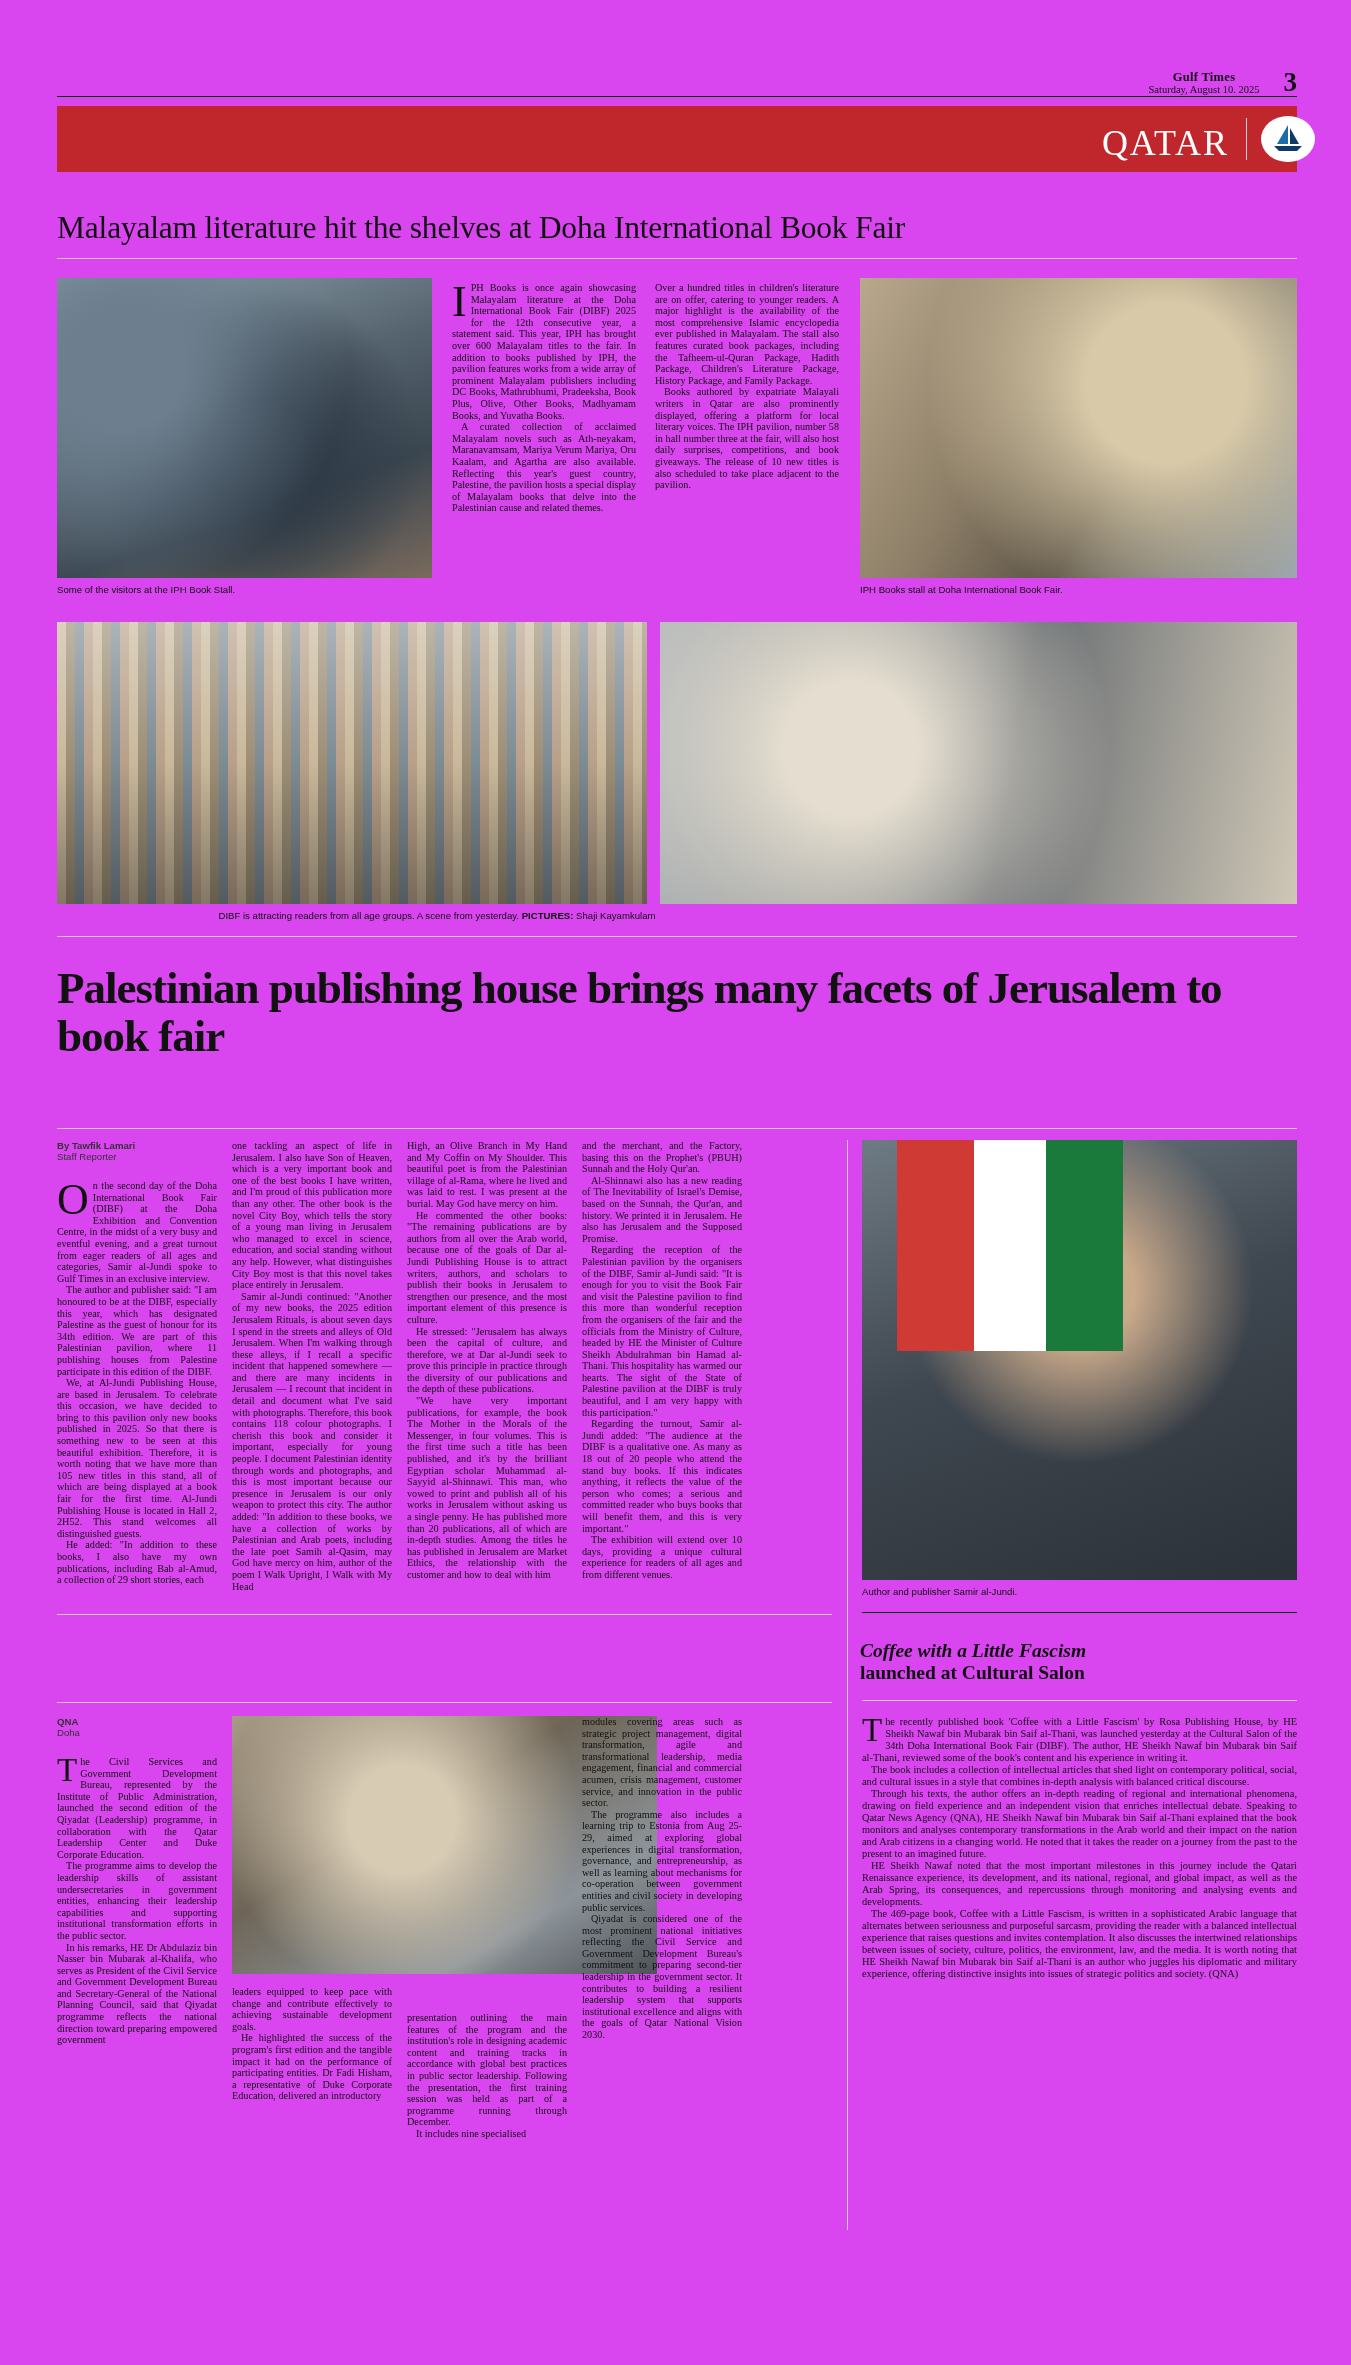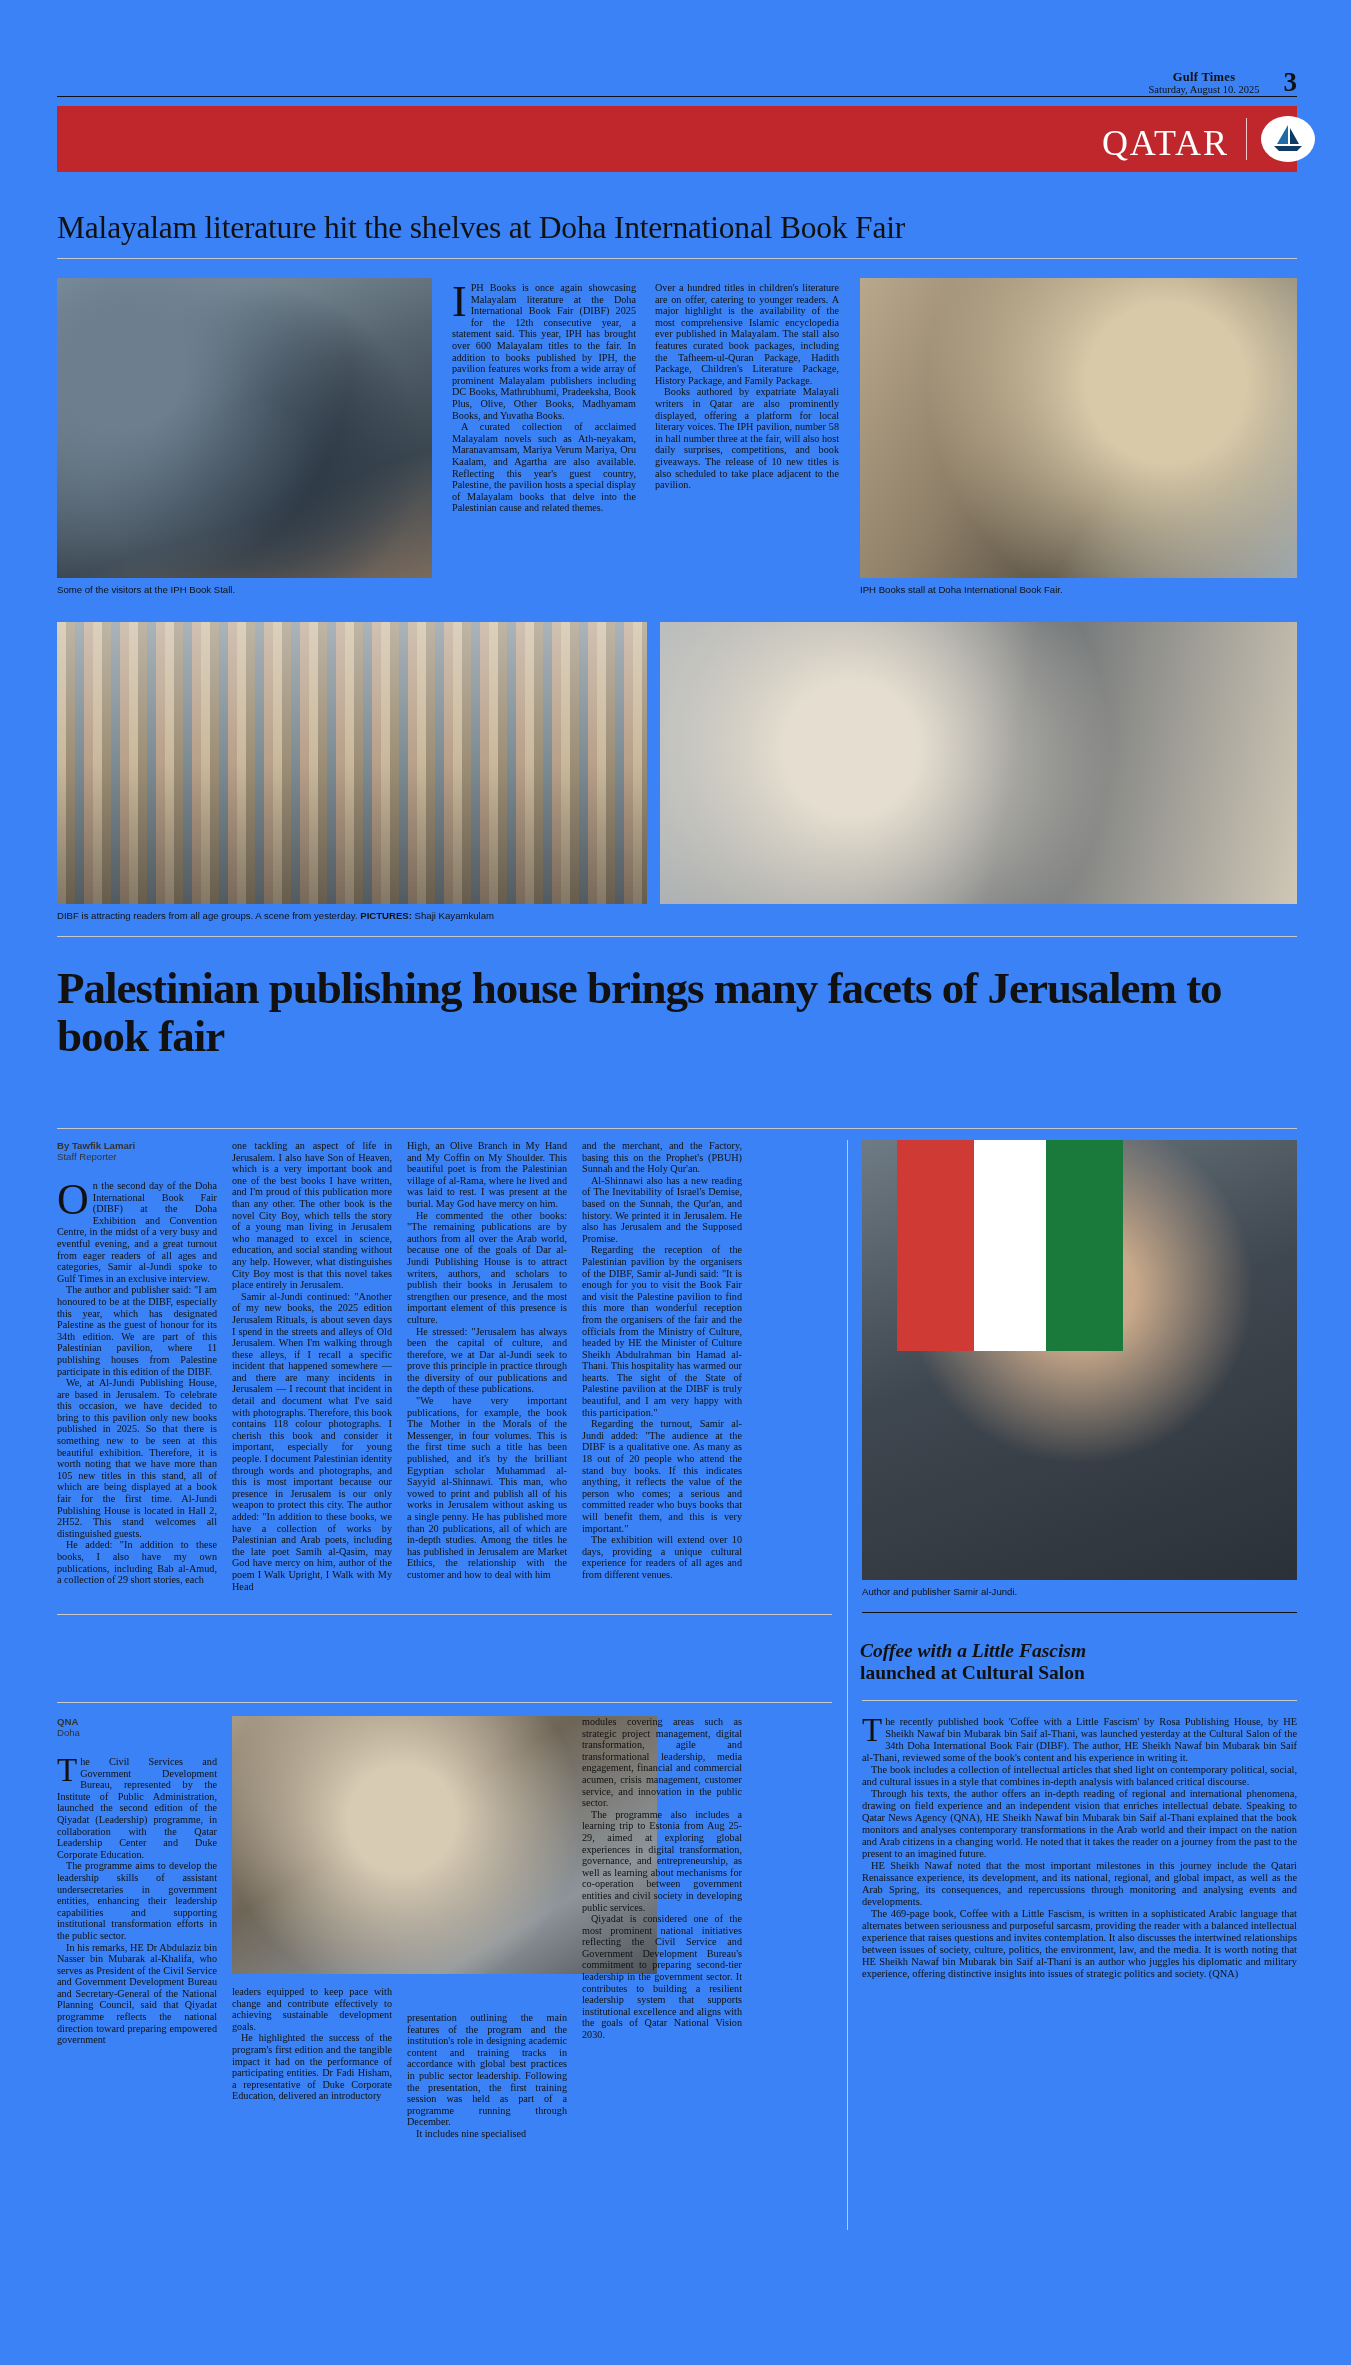--- a/index.html
+++ b/index.html
@@ -1,17 +1,17 @@
 <!DOCTYPE html>
 <html><head>
 <meta charset="utf-8">
 <style>
   html,body{margin:0;padding:0;background:#ffffff;}
   body{width:1351px;height:2365px;font-family:"Liberation Serif",serif;color:#111;-webkit-font-smoothing:antialiased;}
-  .page{position:relative;width:1351px;height:2365px;overflow:hidden;background:#3b82f6;}
+  .page{position:relative;width:1351px;height:2365px;overflow:hidden;background:#d946ef;}
 
   
   .masthead{position:absolute;left:57px;top:62px;width:1240px;height:34px;display:flex;align-items:flex-end;justify-content:flex-end;}
   .mast-center{text-align:center;line-height:1.15;margin-right:18px;}
   .mast-title{font-size:12.5px;font-weight:bold;letter-spacing:.3px;}
   .mast-date{font-size:10.5px;}
   .mast-page{font-size:27px;font-weight:bold;font-family:"Liberation Serif",serif;line-height:1;margin-left:6px;}
   .mast-rule{position:absolute;left:57px;top:96px;width:1240px;height:1px;background:#111;}
 
   
@@ -122,21 +122,21 @@
     <p class="first"><span>Over a hundred titles in children's literature are on offer, catering to younger readers. A major highlight is the availability of the most comprehensive Islamic encyclopedia ever published in Malayalam. The stall also features curated book packages, including the Tafheem-ul-Quran Package, Hadith Package, Children's Literature Package, History Package, and Family Package.</span></p>
     <p><span>Books authored by expatriate Malayali writers in Qatar are also prominently displayed, offering a platform for local literary voices. The IPH pavilion, number 58 in hall number three at the fair, will also host daily surprises, competitions, and book giveaways. The release of 10 new titles is also scheduled to take place adjacent to the pavilion.</span></p>
   </div>
 
   <div class="ph" style="left:57px;top:622px;width:590px;height:282px;">
       <div class="imgC"></div>
     </div>
   <div class="ph" style="left:660px;top:622px;width:637px;height:282px;">
       <div class="imgD"></div>
     </div>
-  <div class="cap" style="left:57px;top:910px;width:760px;">
+  <div class="cap" style="left:57px;top:910px;width:760px;text-align:center;">
     <span>DIBF is attracting readers from all age groups. A scene from yesterday.</span>
     <span class="capbold">PICTURES:</span><span> Shaji Kayamkulam</span>
   </div>
   <div class="rule-g" style="left:57px;top:936px;width:1240px;"></div>
 
   <div class="hl2">Palestinian publishing house brings many facets of Jerusalem to book fair</div>
   <div class="hl2-rule"></div>
 
   <div class="byline" style="position:absolute;left:57px;top:1140px;width:160px;">
     <span style="font-weight:bold;display:block;">By Tawfik Lamari</span>

